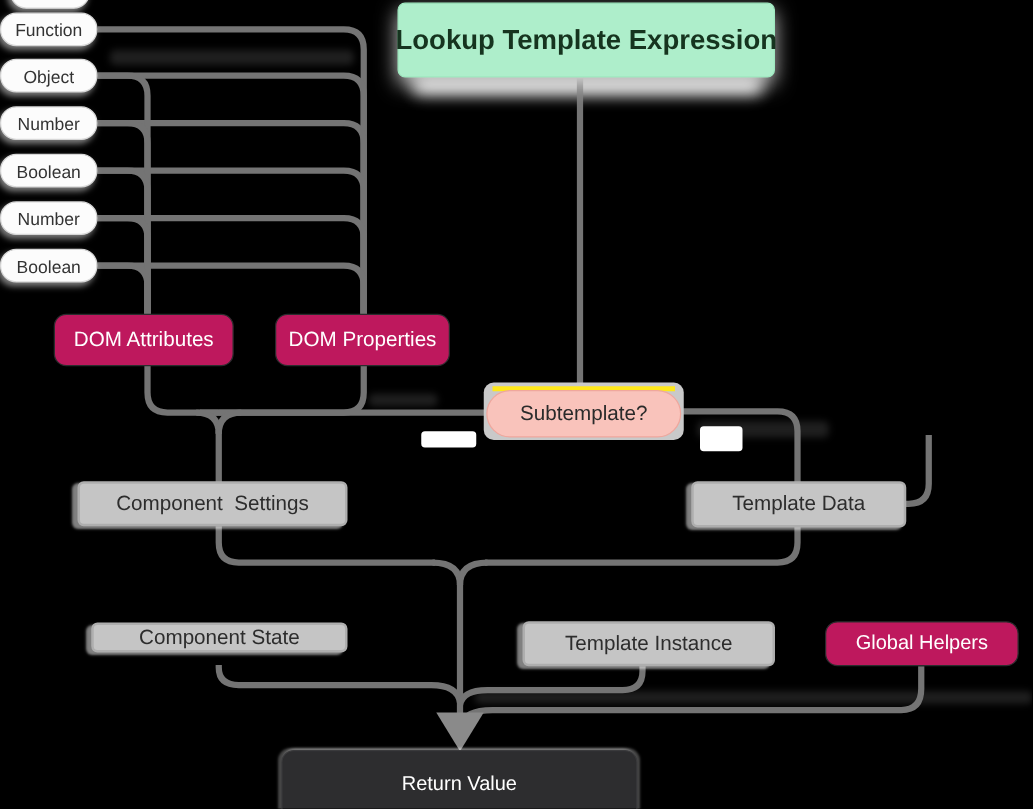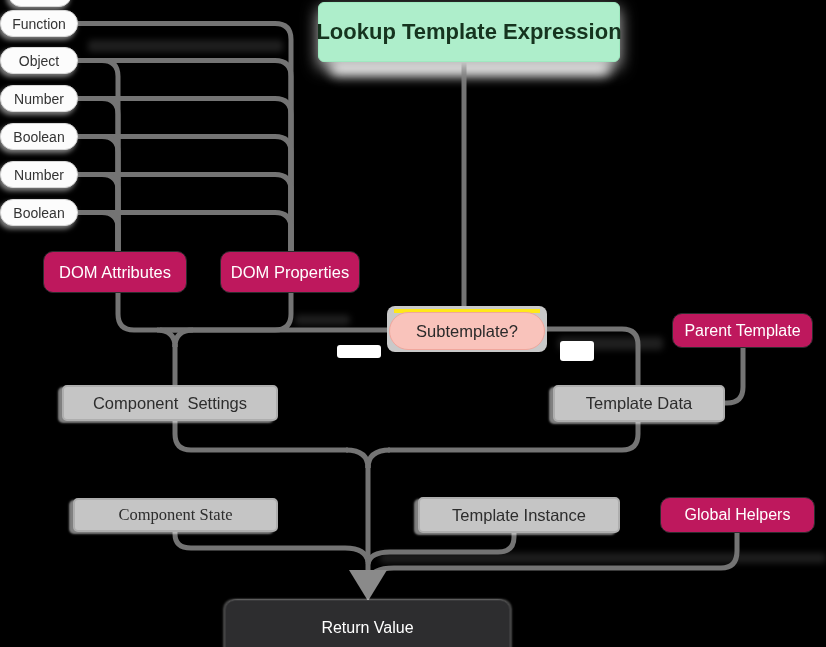--- a/index.html
+++ b/index.html
@@ -136,32 +136,29 @@
   <div class="node dark-box" style="left:220px;top:251px;width:140px;height:42px;">
     <span class="label">DOM Properties</span>
   </div>
 
   <div class="sub-backing" style="left:387px;top:306px;width:160px;height:46px;"></div>
   <div class="sub-yellow" style="left:394px;top:309px;width:146px;height:4px;"></div>
   <div class="node sub-pink" style="left:389px;top:312px;width:156px;height:38px;">
     <span class="label">Subtemplate?</span>
   </div>
 
-  <div class="node dark-box" style="left:672px;top:313px;width:141px;height:35px;font-size:16px;">
-    <span class="label">Parent Template</span>
-  </div>
 
   <div class="node gray-box" style="left:62px;top:385px;width:216px;height:36px;">
     <span class="label">Component  Settings</span>
   </div>
   <div class="node gray-box" style="left:553px;top:385px;width:172px;height:37px;">
     <span class="label">Template Data</span>
   </div>
 
-  <div class="node gray-box" style="left:73px;top:498px;width:205px;height:34px;font-family:Liberation Serif, serif;">
+  <div class="node gray-box" style="left:73px;top:498px;width:205px;height:24px;">
     <span class="label">Component State</span>
   </div>
   <div class="node gray-box" style="left:418px;top:497px;width:202px;height:36px;">
     <span class="label">Template Instance</span>
   </div>
   <div class="node dark-box" style="left:660px;top:497px;width:155px;height:36px;font-size:16px;">
     <span class="label">Global Helpers</span>
   </div>
 
   <div class="node return-box" style="left:225px;top:600px;width:285px;height:60px;">

